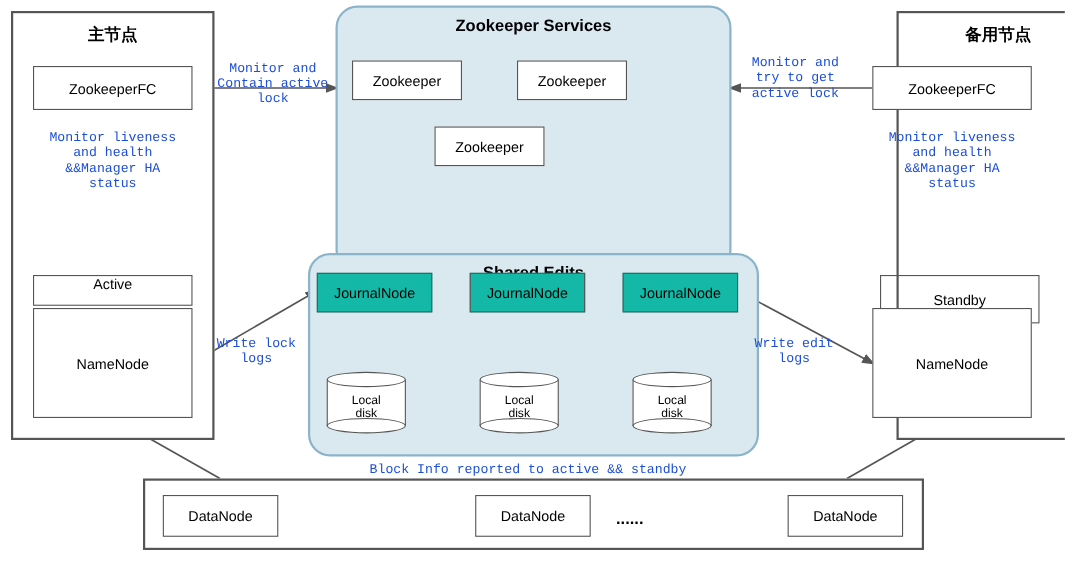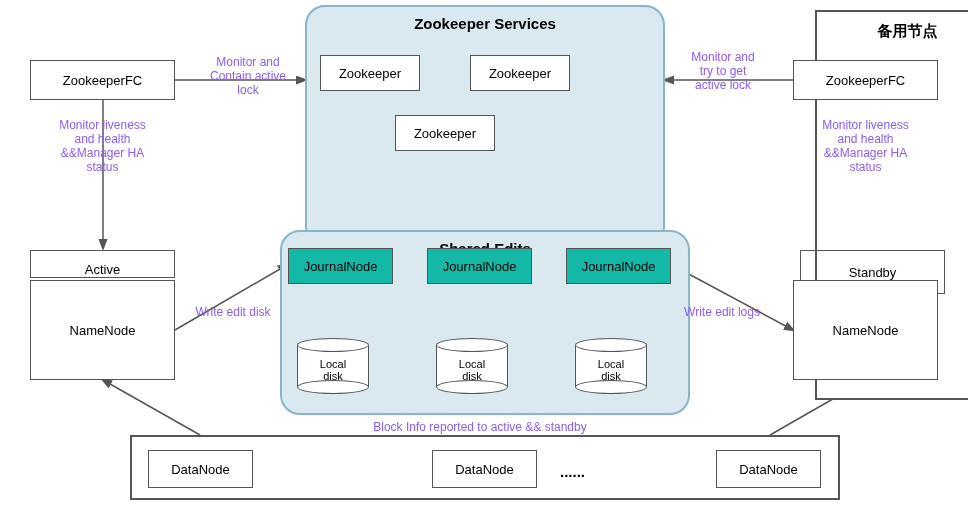--- a/index.html
+++ b/index.html
@@ -61,21 +61,21 @@
       left: 793px; top: 60px;
       width: 145px; height: 40px;
     }
 
     
     .active-label {
       position: absolute;
       left: 30px; top: 250px;
       width: 145px; height: 28px;
       border: 1.5px solid #555;
-      display: flex; align-items: flex-end; justify-content: center;
+      display: flex; align-items: flex-start; justify-content: center;
       font-size: 13px;
     }
     .standby-label {
       position: absolute;
       left: 800px; top: 250px;
       width: 145px; height: 44px;
       border: 1.5px solid #555;
       display: flex; align-items: center; justify-content: center;
       font-size: 13px;
     }
@@ -171,22 +171,23 @@
       position: absolute;
       left: 560px; top: 463px;
       font-size: 15px;
       font-weight: bold;
     }
 
     
     .label {
       position: absolute;
       font-size: 12px;
-      color: #8b5cf6;
-      text-align: center;
+      color: #1d4ed8;
+      text-align: center;
+      font-family: Liberation Mono, monospace;
     }
 
     
     .arrows-svg {
       position: absolute;
       top: 0; left: 0;
       width: 968px; height: 511px;
       pointer-events: none;
     }
 
@@ -269,20 +270,23 @@
 
     <line x1="175" y1="330" x2="287" y2="265" stroke="#555" stroke-width="1.5" marker-end="url(#arrow)"></line>
 
     <line x1="672" y1="265" x2="793" y2="330" stroke="#555" stroke-width="1.5" marker-end="url(#arrow)"></line>
 
     <line x1="200" y1="435" x2="103" y2="380" stroke="#555" stroke-width="1.5" marker-end="url(#arrow)"></line>
 
     <line x1="770" y1="435" x2="866" y2="380" stroke="#555" stroke-width="1.5" marker-end="url(#arrow)"></line>
   </svg>
 
+  <div class="box panel-left">
+    <span class="panel-title">主节点</span>
+  </div>
 
   <div class="box panel-right">
     <span class="panel-title">备用节点</span>
   </div>
 
   <div class="box zkfc-left">
     <span>ZookeeperFC</span>
   </div>
 
   <div class="box zkfc-right">
@@ -366,21 +370,21 @@
   </div>
 
   <div class="cylinder disk3">
     <div class="cyl-top"></div>
     <div class="cyl-body">
       <span>Local<br>disk</span>
     </div>
     <div class="cyl-bottom"></div>
   </div>
 
-  <div class="label" style="left:183px; top:305px; width:100px;">Write edit disk</div>
+  <div class="label" style="left:183px; top:305px; width:100px;">Write lock logs</div>
 
   <div class="label" style="left:672px; top:305px; width:100px;">Write edit logs</div>
 
   <div class="label" style="left:250px; top:404px; width:460px; text-align:center;margin-top:16px;">
     Block Info reported to active &amp;&amp; standby<br>namenode
   </div>
 
   <div class="box datanode-panel"></div>
 
   <div class="box dn-box dn1">

